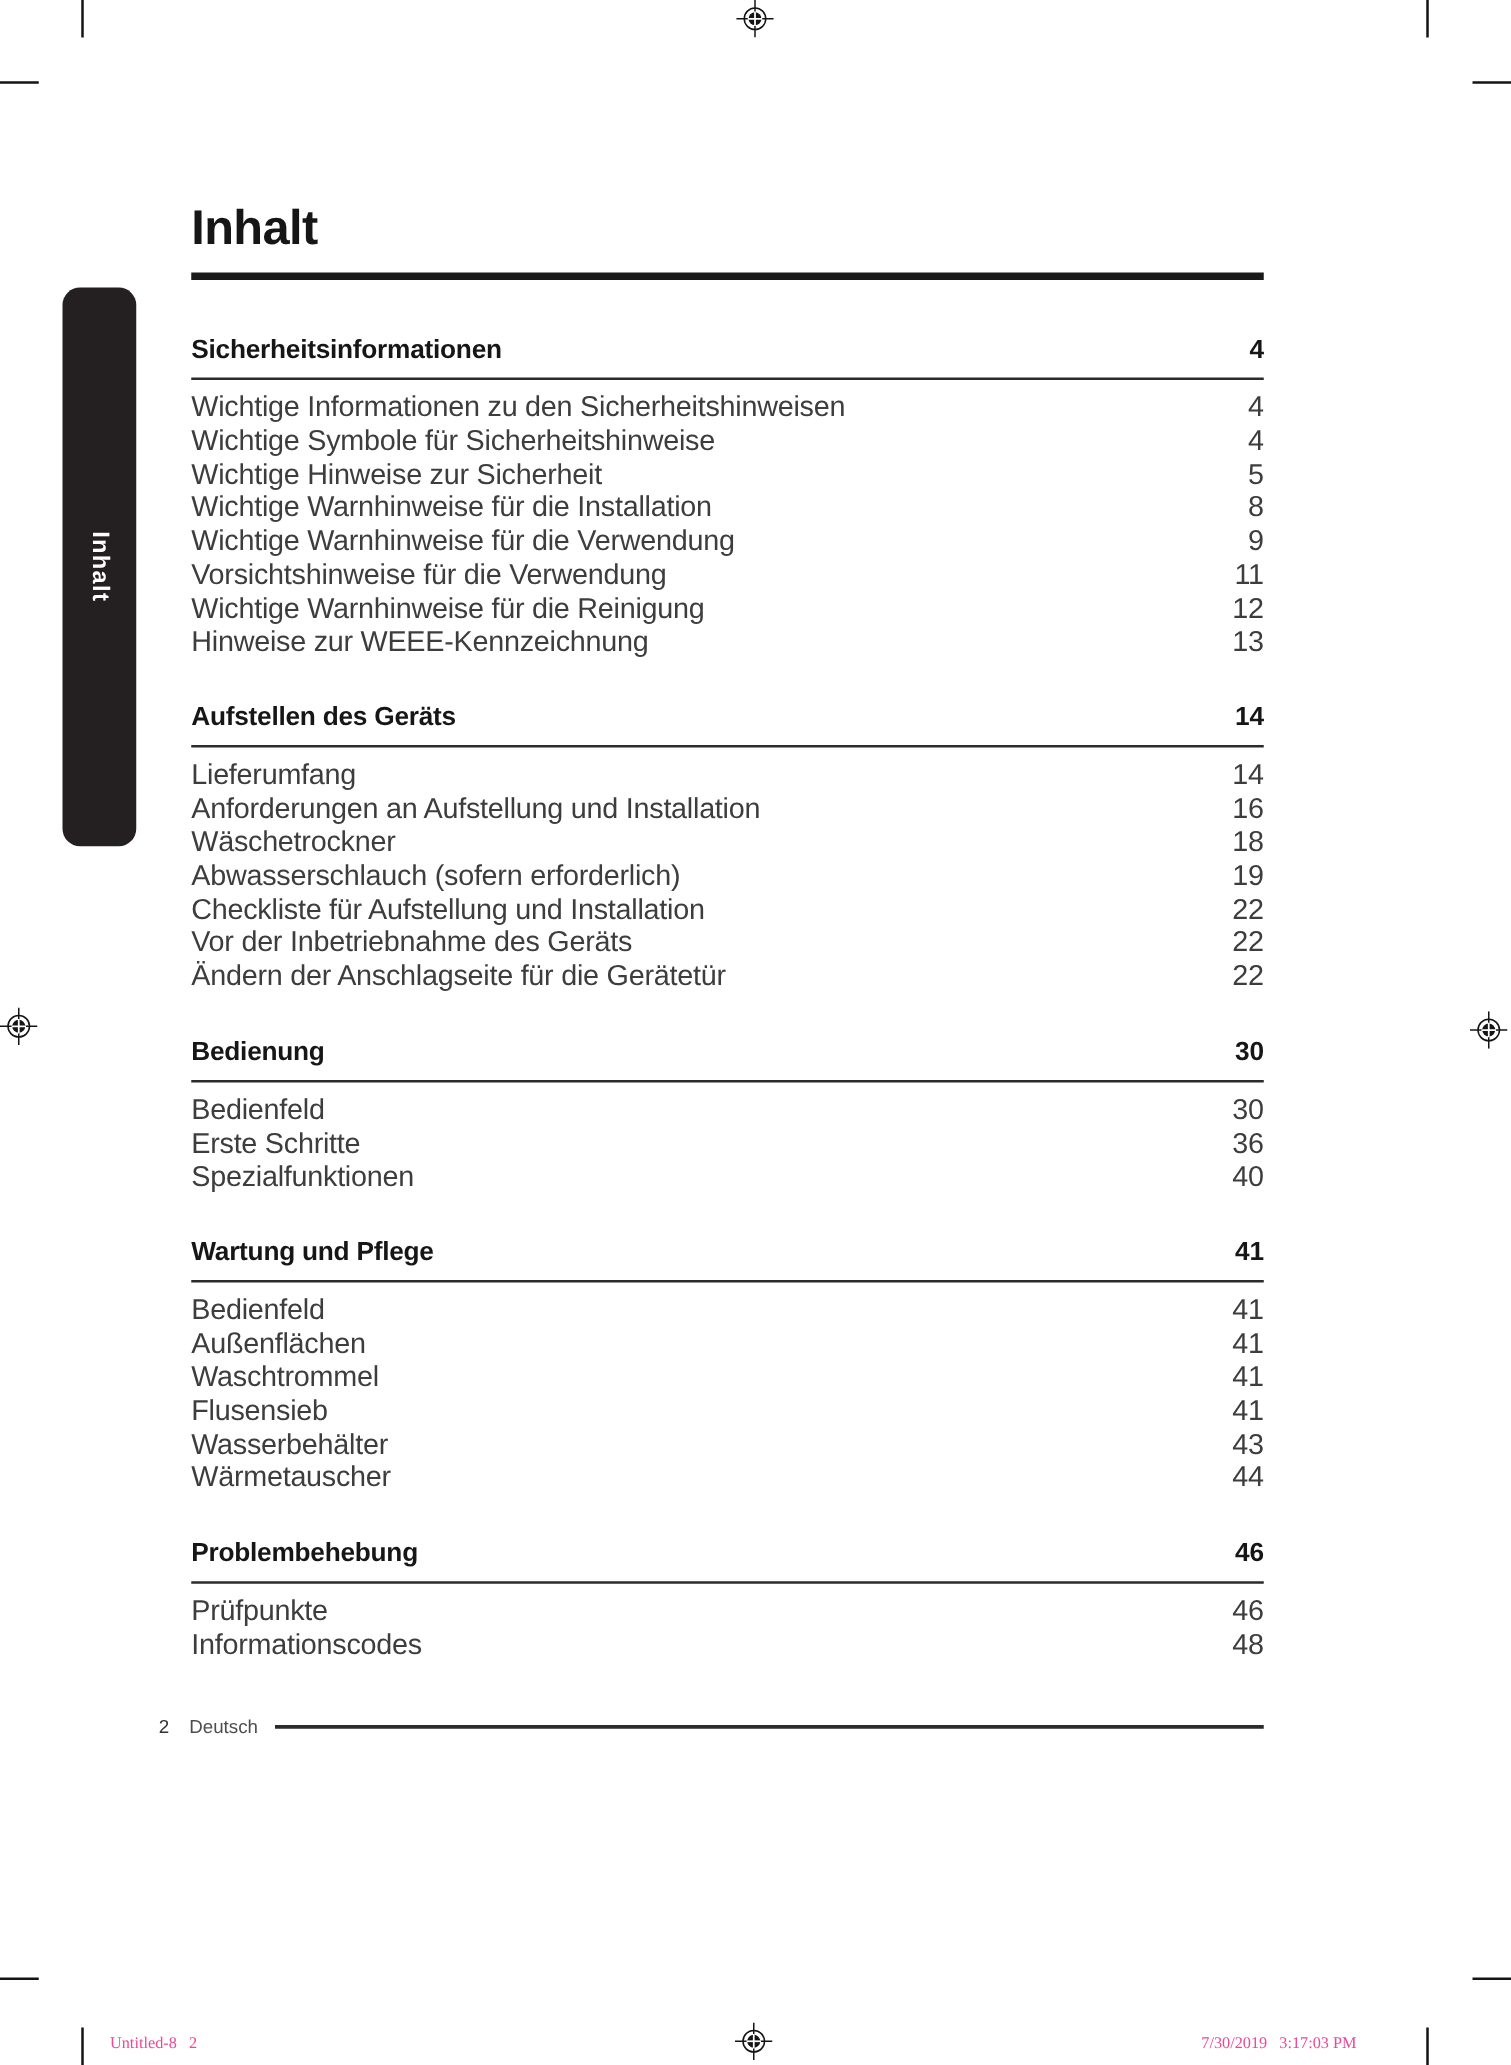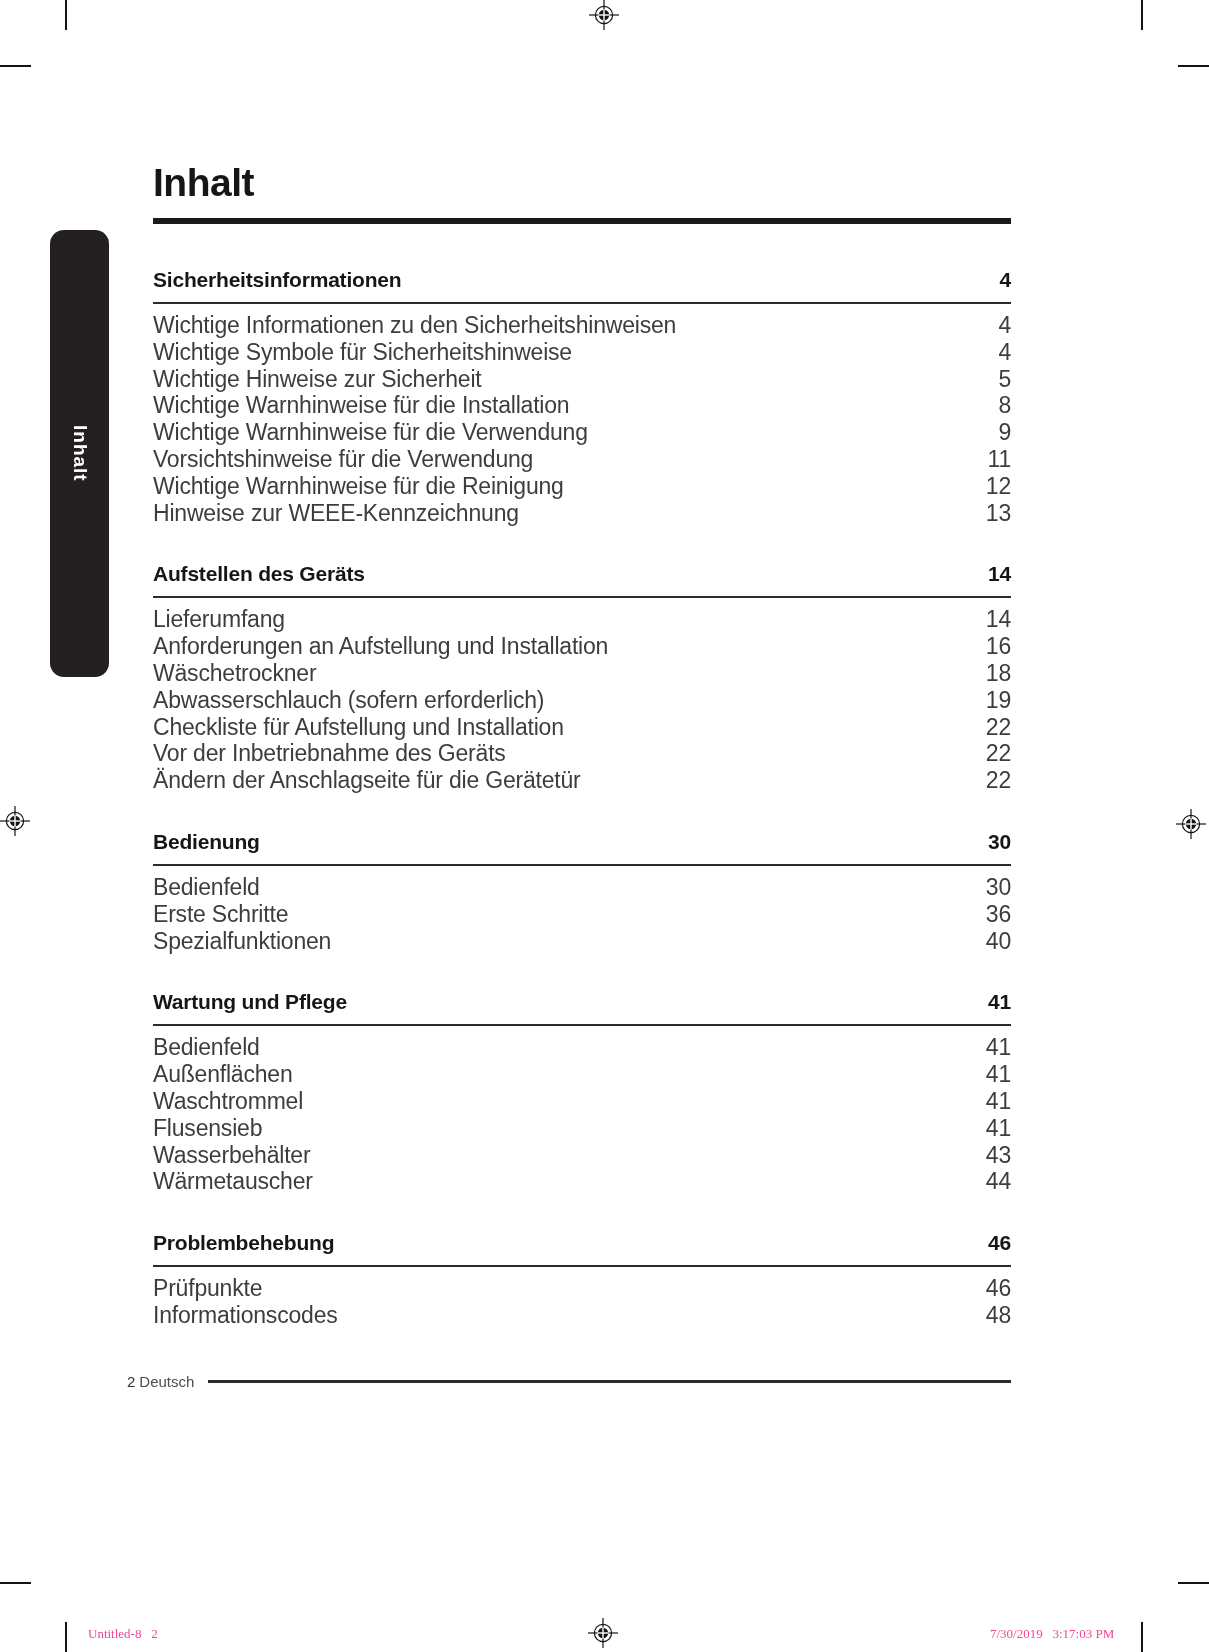--- a/index.html
+++ b/index.html
@@ -42,30 +42,30 @@
     font-size:23px;color:#3d3d3d;line-height:26.8px;letter-spacing:-0.2px;
   }
   .toc-row .pg{color:#3d3d3d;}
 
   
   .page-footer{
     display:flex;align-items:center;margin-top:44px;
     margin-left:-26px;width:calc(100% + 26px);
     font-size:15px;color:#333;
   }
-  .page-footer .lang{margin-left:4px;color:#4d4d4d;}
+  .page-footer .lang{margin-left:16px;color:#4d4d4d;}
   .footer-rule{flex:1;height:3px;background:#2b2b2b;margin-left:14px;}
 
   
   .print-meta{
     position:absolute;top:1626px;font-family:"Liberation Serif",serif;
     font-size:13px;color:#ec4899;white-space:pre;
   }
   .print-meta.left{left:88px;}
-  .print-meta.right{left:990px;}
+  .print-meta.right{left:961px;}
 </style>
 </head>
 <body>
 
 <div class="page">
 
   <svg class="reg" style="left:589px;top:0px;" viewBox="-15 -15 30 30">
     <line x1="-15" y1="0" x2="15" y2="0" stroke="#141414" stroke-width="1.2"></line>
     <line x1="0" y1="-15" x2="0" y2="15" stroke="#141414" stroke-width="1.2"></line>
     <circle cx="0" cy="0" r="8.6" fill="none" stroke="#141414" stroke-width="1.2"></circle>

